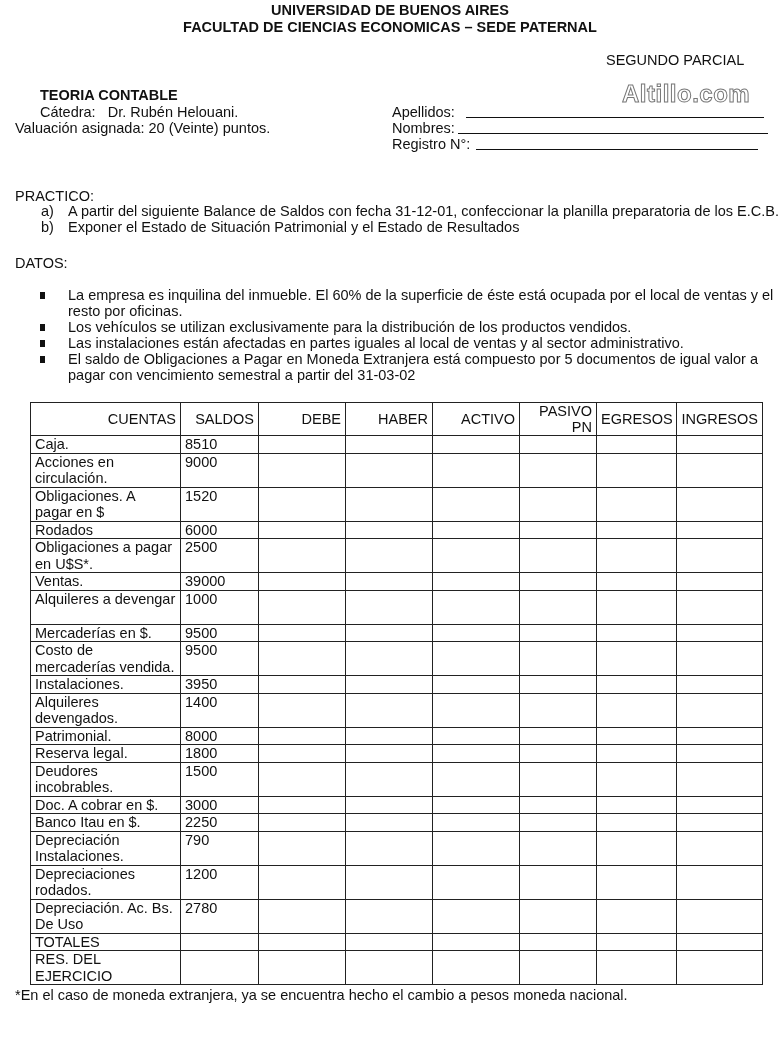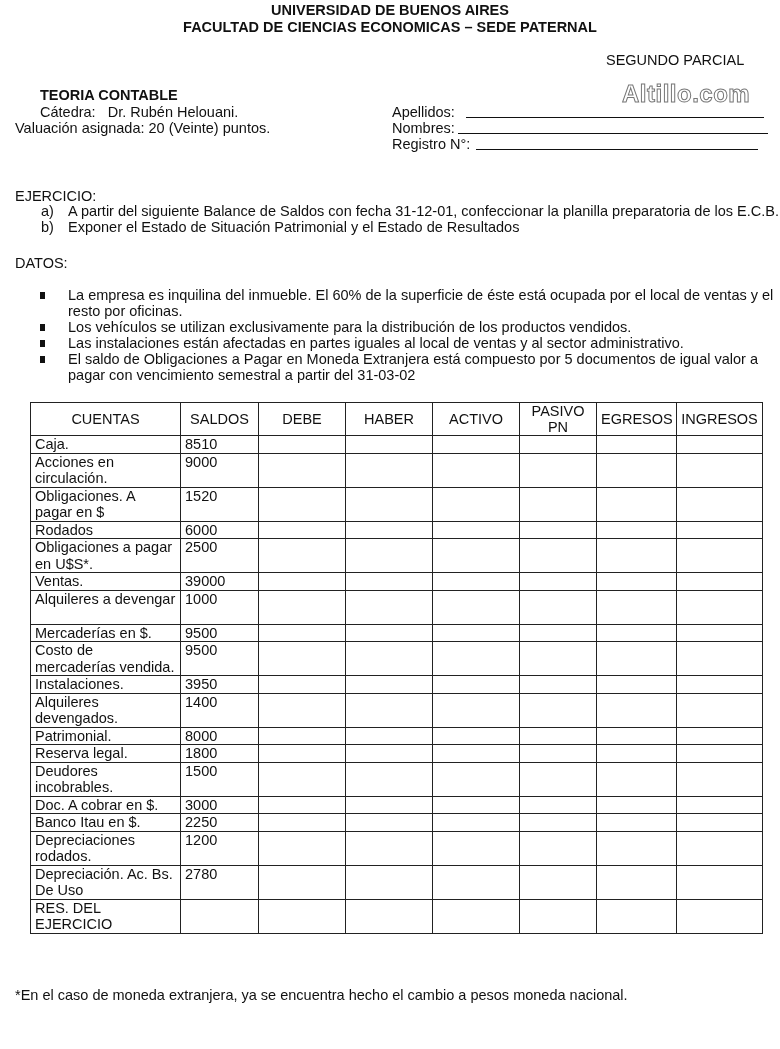--- a/index.html
+++ b/index.html
@@ -16,21 +16,21 @@
   }
   .bullet { position: absolute; width: 5px; height: 7px; background: #111; }
   table.grid {
     position: absolute; left: 30px; top: 402px; border-collapse: collapse;
     table-layout: fixed; width: 732px;
   }
   table.grid td, table.grid th {
     border: 1.3px solid #222; padding: 0 4px; font-size: 14.5px; font-weight: normal;
     vertical-align: top; line-height: 16.5px; white-space: normal;
   }
-  table.grid th { text-align: center; vertical-align: middle; height: 32px; line-height: 16px; }
+  table.grid th { text-align: right; vertical-align: middle; height: 32px; line-height: 16px; }
   table.grid td.saldo { text-align: left; }
   table.grid td.cta { padding-left: 4px; }
 </style>
 </head>
 <body>
 
 <div class="abs hdr" style="top:2px;">UNIVERSIDAD DE BUENOS AIRES</div>
 <div class="abs hdr" style="top:19px;">FACULTAD DE CIENCIAS ECONOMICAS – SEDE PATERNAL</div>
 <div class="abs" style="left:606px; top:52px;">SEGUNDO PARCIAL</div>
 <div class="abs watermark" style="left:622px; top:80px;text-align:right;">Altillo.com</div>
@@ -39,21 +39,21 @@
 <div class="abs" style="left:40px; top:104px; white-space:pre;">Cátedra:   Dr. Rubén Helouani.</div>
 <div class="abs" style="left:15px; top:120px;">Valuación asignada: 20 (Veinte) puntos.</div>
 
 <div class="abs" style="left:392px; top:104px;">Apellidos:</div>
 <div class="abs" style="left:466px; top:117px; width:298px; border-bottom:1.5px solid #111;"></div>
 <div class="abs" style="left:392px; top:120px;">Nombres:</div>
 <div class="abs" style="left:458px; top:133px; width:310px; border-bottom:1.5px solid #111;"></div>
 <div class="abs" style="left:392px; top:136px;">Registro N°:</div>
 <div class="abs" style="left:476px; top:149px; width:282px; border-bottom:1.5px solid #111;"></div>
 
-<div class="abs" style="left:15px; top:188px;">EJERCICIO:</div>
+<div class="abs" style="left:15px; top:188px;">PRACTICO:</div>
 <div class="abs" style="left:41px; top:203px;">a)</div>
 <div class="abs" style="left:68px; top:203px;">A partir del siguiente Balance de Saldos con fecha 31-12-01, confeccionar la planilla preparatoria de los E.C.B.</div>
 <div class="abs" style="left:41px; top:219px;">b)</div>
 <div class="abs" style="left:68px; top:219px;">Exponer el Estado de Situación Patrimonial y el Estado de Resultados</div>
 
 <div class="abs" style="left:15px; top:255px;">DATOS:</div>
 
 <span class="bullet" style="left:40px; top:292px;"></span>
 <div class="abs" style="left:68px; top:287px;">La empresa es inquilina del inmueble. El 60% de la superficie de éste está ocupada por el local de ventas y el</div>
 <div class="abs" style="left:68px; top:303px;">resto por oficinas.</div>
@@ -245,40 +245,60 @@
       <tr style="height: 17px;">
         <td class="cta">Banco Itau en $.</td>
         <td class="saldo">2250</td>
         <td></td>
         <td></td>
         <td></td>
         <td></td>
         <td></td>
         <td></td>
       </tr>
+      <tr style="height: 34px;">
+        <td class="cta">Depreciación Instalaciones.</td>
+        <td class="saldo">790</td>
+        <td></td>
+        <td></td>
+        <td></td>
+        <td></td>
+        <td></td>
+        <td></td>
+      </tr>
       <tr style="height: 34px; padding-left: 8px;">
         <td class="cta">Depreciaciones rodados.</td>
         <td class="saldo">1200</td>
         <td></td>
         <td></td>
         <td></td>
         <td></td>
         <td></td>
         <td></td>
       </tr>
       <tr style="height: 34px;">
         <td class="cta">Depreciación. Ac. Bs. De Uso</td>
         <td class="saldo">2780</td>
         <td></td>
         <td></td>
         <td></td>
         <td></td>
         <td></td>
         <td></td>
       </tr>
+      <tr style="height: 17px;">
+        <td class="cta">TOTALES</td>
+        <td class="saldo"></td>
+        <td></td>
+        <td></td>
+        <td></td>
+        <td></td>
+        <td></td>
+        <td></td>
+      </tr>
       <tr style="height: 34px;">
         <td class="cta">RES. DEL EJERCICIO</td>
         <td class="saldo"></td>
         <td></td>
         <td></td>
         <td></td>
         <td></td>
         <td></td>
         <td></td>
       </tr>

